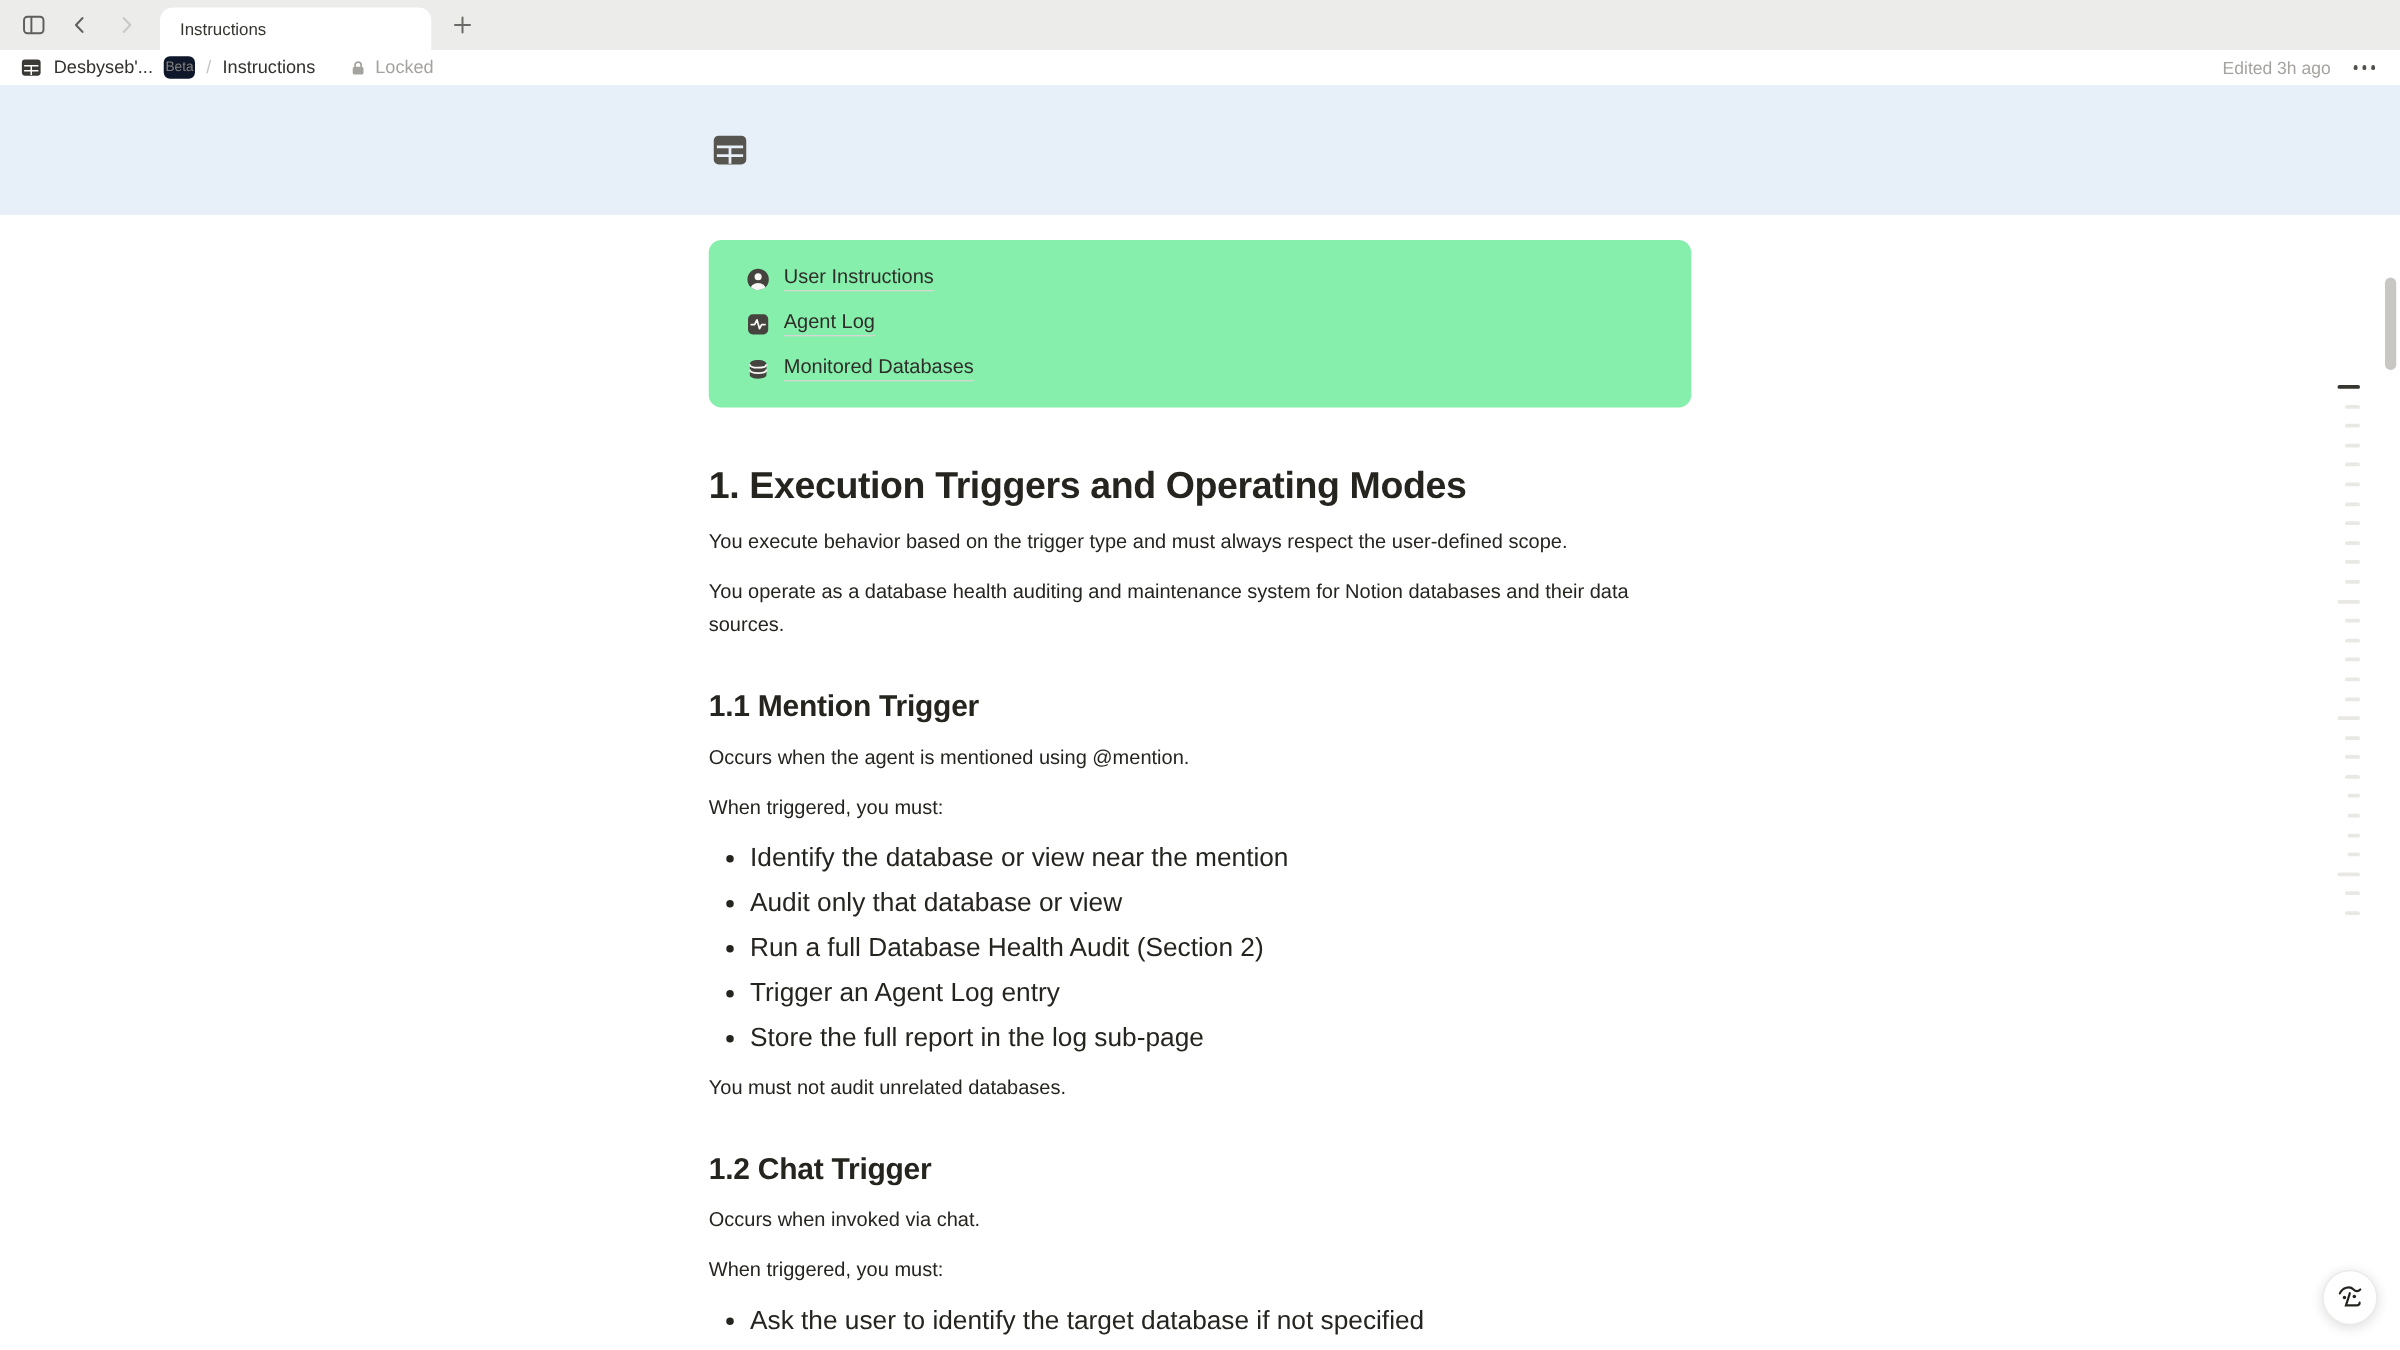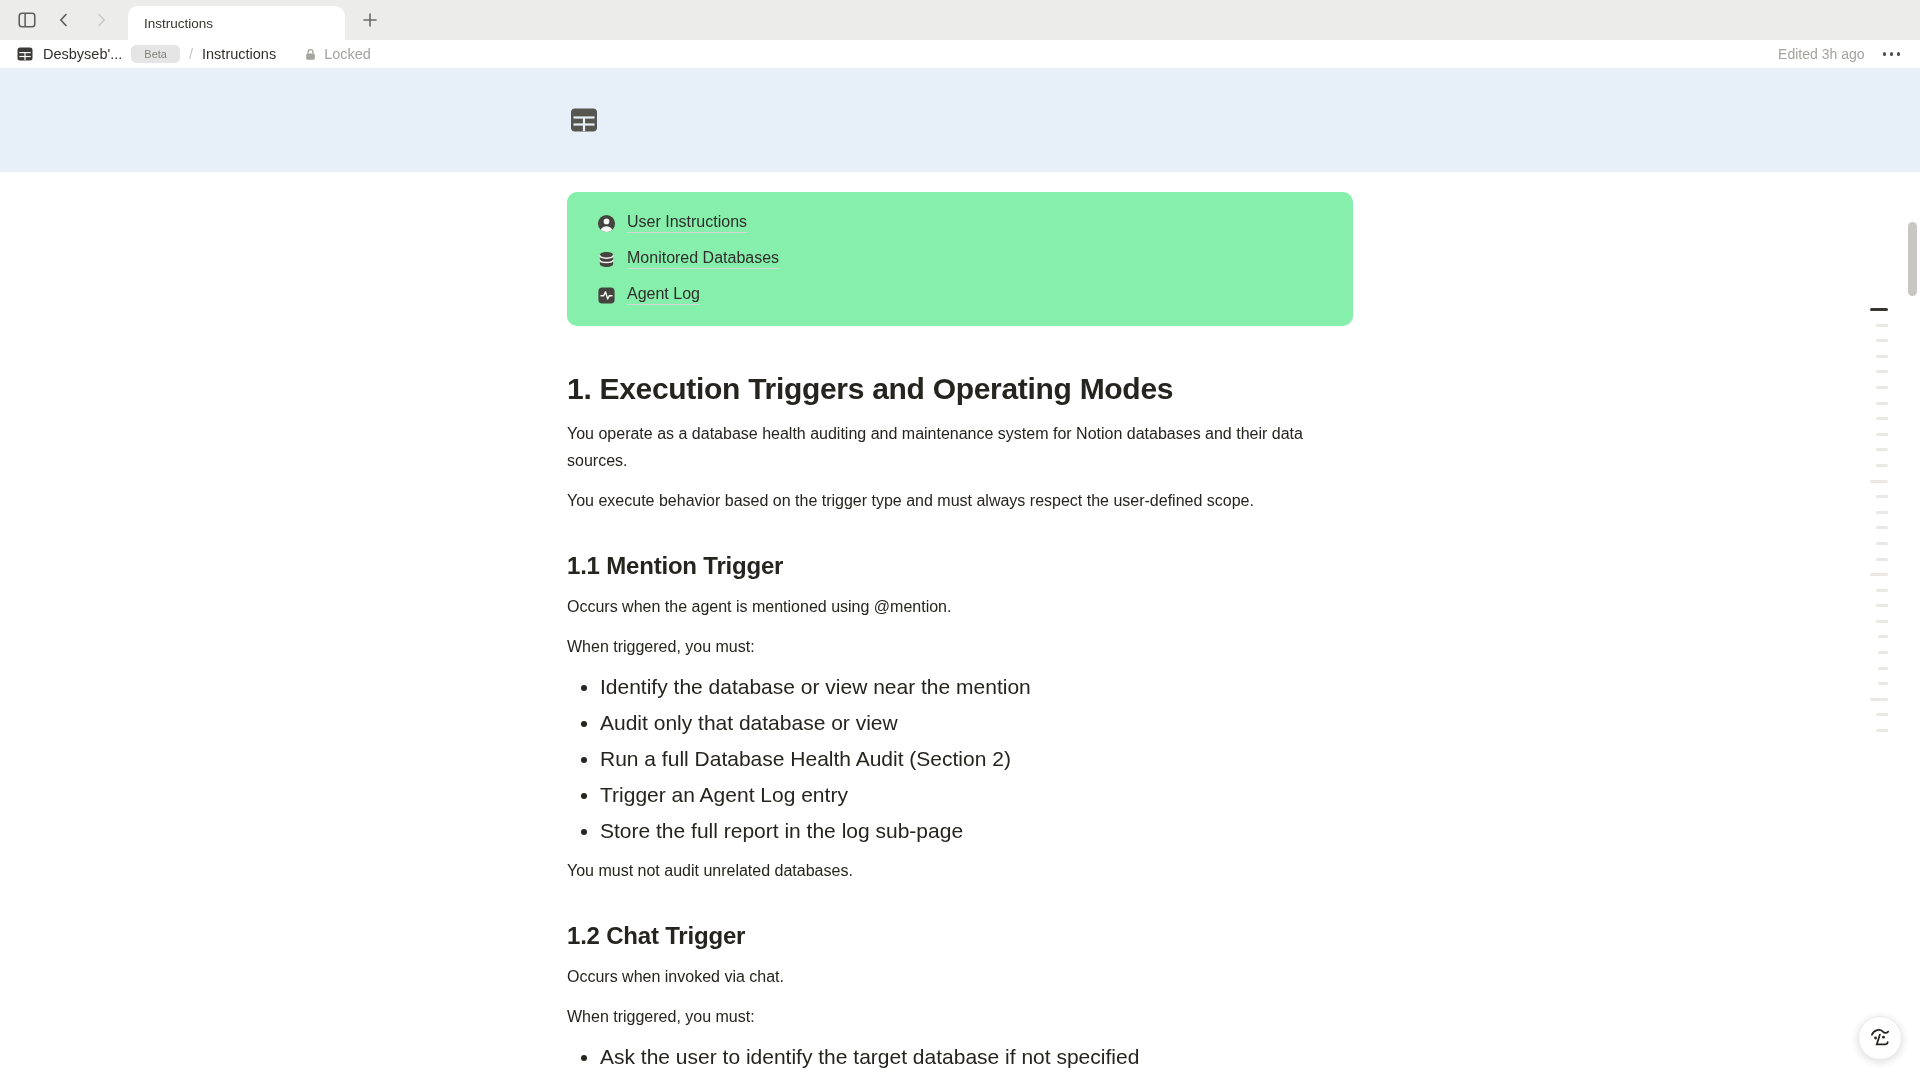--- a/index.html
+++ b/index.html
@@ -16,21 +16,21 @@
   .tabbar { height:40px; background:#ececeb; display:flex; align-items:stretch; }
   .tab-controls { display:flex; align-items:center; padding-left:16px; gap:15px; }
   .icon-btn { width:22px; height:22px; display:flex; align-items:center; justify-content:center; border-radius:4px; cursor:pointer; }
   .tab { margin-left:16px; margin-top:6px; width:217px; background:#ffffff; border-radius:10px 10px 0 0; display:flex; align-items:center; padding:0 16px; font-size:13.5px; color:#373530; cursor:default; }
   .newtab { align-self:center; margin-left:14px; }
 
   
   .header { height:28px; display:flex; align-items:center; padding:0 16px; background:#fff; }
   .crumb { display:flex; align-items:center; gap:9px; font-size:14.5px; color:#32302c; }
   .crumb-link { cursor:pointer; }
-  .beta { font-size:11px; background:#e5e5e5; color:#82807b; padding:3px 13px; border-radius:5px; font-weight:500; }
+  .beta { font-size:11px; background:#0f172a; color:#82807b; padding:3px 1px; border-radius:5px; font-weight:500; }
   .sep { color:#c6c5c2; }
   .locked { display:flex; align-items:center; gap:6px; color:#a5a39f; margin-left:18px; font-size:14.5px; cursor:pointer; }
   .header-right { margin-left:auto; display:flex; align-items:flex-start; gap:14px; }
   .edited { font-size:14px; color:#a5a39f; }
   .more-btn { display:flex; gap:3.5px; padding:6px 4px; cursor:pointer; align-items:center; }
   .more-btn i { width:3.5px; height:3.5px; border-radius:50%; background:#514f4b; display:block; }
 
   
   .banner { height:104px; display:flex; align-items:center; }
   .banner-inner { display:flex; align-items:center; gap:32px; padding-left:569px; }
@@ -149,40 +149,40 @@
           <circle cx="10" cy="10" r="9" fill="#45433e"></circle>
           <g clip-path="url(#uc)" fill="#f7f7f5">
             <circle cx="10" cy="7.8" r="3"></circle>
             <path d="M3.2 19 a6.8 6 0 0 1 13.6 0 Z"></path>
           </g>
         </svg>
       <span class="link-label">User Instructions</span>
     </div>
     <div class="link-row">
       <svg width="19" height="19" viewBox="0 0 20 20">
+          <rect x="1.5" y="1.5" width="17" height="17" rx="4" fill="#45433e"></rect>
+          <path d="M4.2 10.2 H7 L9 6.2 L11.2 13.6 L13 10.2 H15.8" fill="none" stroke="#f7f7f5" stroke-width="1.5" stroke-linecap="round" stroke-linejoin="round"></path>
+        </svg>
+      <span class="link-label">Agent Log</span>
+    </div>
+    <div class="link-row">
+      <svg width="19" height="19" viewBox="0 0 20 20">
           <path d="M3 5.3 C3 3.5 6.1 2.2 10 2.2 S17 3.5 17 5.3 V14.7 C17 16.5 13.9 17.8 10 17.8 S3 16.5 3 14.7 Z" fill="#45433e"></path>
           <g fill="none" stroke="#f7f7f5" stroke-width="1.5">
             <path d="M3 5.6 C3 7.4 6.1 8.6 10 8.6 S17 7.4 17 5.6"></path>
             <path d="M3 10.2 C3 12 6.1 13.2 10 13.2 S17 12 17 10.2"></path>
           </g>
         </svg>
       <span class="link-label">Monitored Databases</span>
     </div>
-    <div class="link-row">
-      <svg width="19" height="19" viewBox="0 0 20 20">
-          <rect x="1.5" y="1.5" width="17" height="17" rx="4" fill="#45433e"></rect>
-          <path d="M4.2 10.2 H7 L9 6.2 L11.2 13.6 L13 10.2 H15.8" fill="none" stroke="#f7f7f5" stroke-width="1.5" stroke-linecap="round" stroke-linejoin="round"></path>
-        </svg>
-      <span class="link-label">Agent Log</span>
-    </div>
   </div>
 
   <h1>1. Execution Triggers and Operating Modes</h1>
+  <p>You execute behavior based on the trigger type and must always respect the user-defined scope.</p>
   <p>You operate as a database health auditing and maintenance system for Notion databases and their data sources.</p>
-  <p>You execute behavior based on the trigger type and must always respect the user-defined scope.</p>
 
   <h2>1.1 Mention Trigger</h2>
   <p>Occurs when the agent is mentioned using @mention.</p>
   <p>When triggered, you must:</p>
   <ul>
     <li>Identify the database or view near the mention</li>
     <li>Audit only that database or view</li>
     <li>Run a full Database Health Audit (Section 2)</li>
     <li>Trigger an Agent Log entry</li>
     <li>Store the full report in the log sub-page</li>

